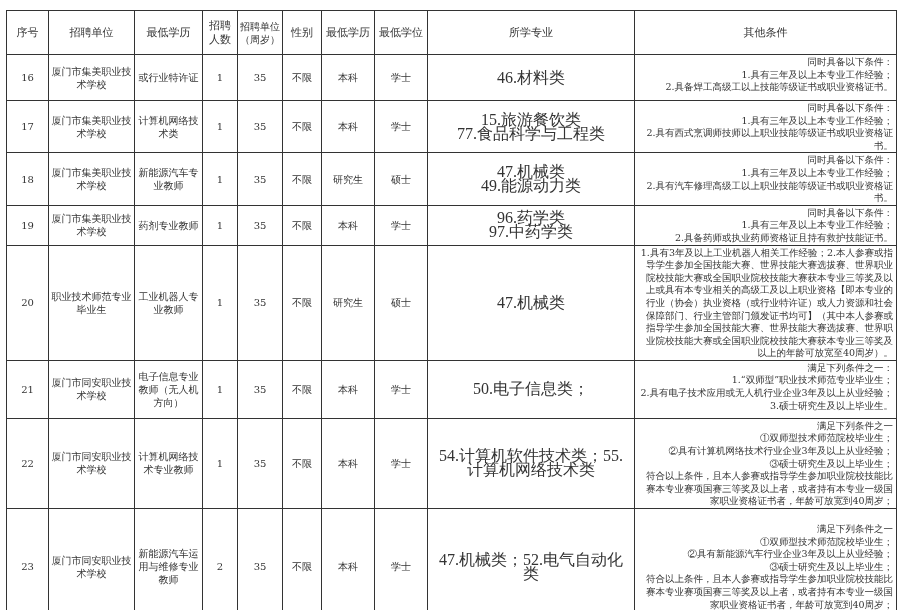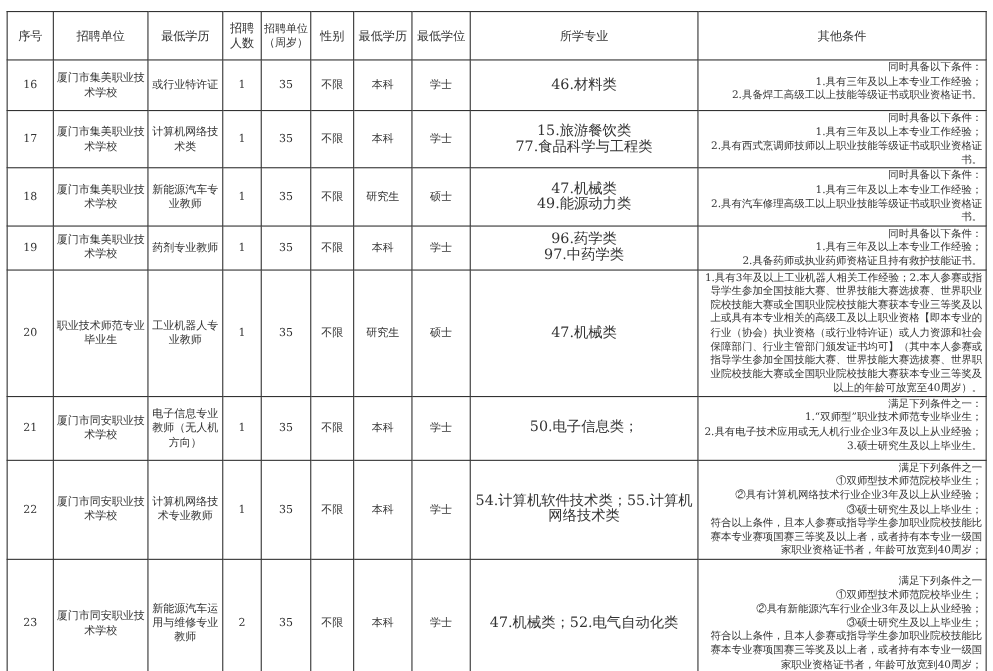--- a/index.html
+++ b/index.html
@@ -5,21 +5,21 @@
   html, body { margin: 0; padding: 0; background: #ffffff; }
   body { width: 903px; height: 610px; position: relative; overflow: hidden;
          font-family: "DejaVu Serif", "Liberation Serif", serif; color: #222; }
   #tbl { position: absolute; left: 6px; top: 10px; border-collapse: collapse; table-layout: fixed; }
   #tbl td, #tbl th { border: 1.5px solid #333; padding: 0; font-weight: normal; vertical-align: middle; text-align: center; overflow: hidden; }
   #tbl th { font-size: 11px; line-height: 14px; color: #333; }
   #tbl th.small { font-size: 10px; line-height: 13px; }
   #tbl td { font-size: 10px; line-height: 13px; color: #333; }
   #tbl td.cond { text-align: right; vertical-align: top; font-size: 9.5px; line-height: 12.6px; padding: 1px 3px 0 2px; white-space: pre-wrap; word-break: break-all; }
   #tbl td.cond.mid { vertical-align: middle; margin-left: 40px; }
-  #tbl td.major { font-size: 13px; line-height: 14px; white-space: pre-line; padding: 0 4px; }
+  #tbl td.major { font-size: 16px; line-height: 14px; white-space: pre-line; padding: 0 4px; font-family: Liberation Serif, serif; }
   #tbl td.wrap { padding: 0 2px; }
   .hdr-row { height: 44px; margin-top: 14px; }
 </style>
 </head>
 <body>
 
 <table id="tbl">
   <colgroup>
     <col style="width:42px">
       <col style="width:86px">

